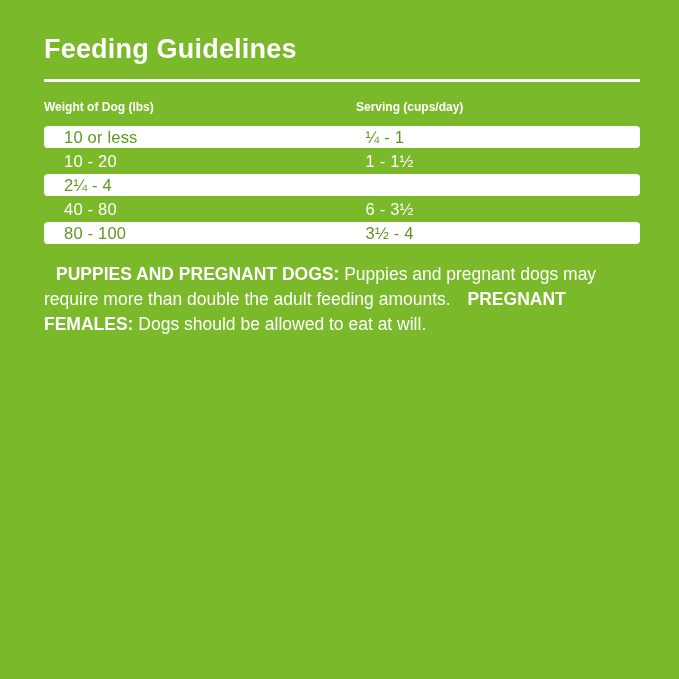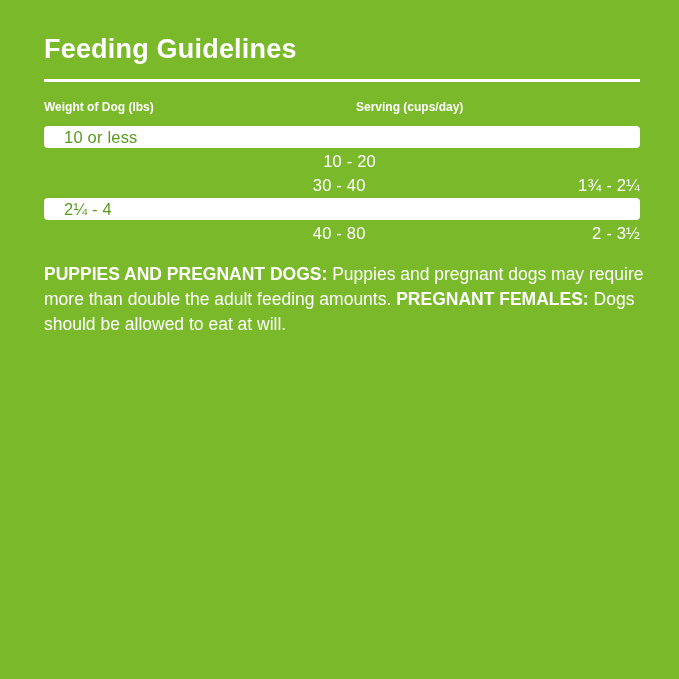--- a/index.html
+++ b/index.html
@@ -67,71 +67,73 @@
     font-size: 16.5px;
     letter-spacing: 0.2px;
   }
   .row.alt .cell {
     color: #5b9a1f;
     font-weight: normal;
   }
   .row.plain .cell {
     color: #ffffff;
     font-weight: normal;
-    text-align: right;
   }
   .row .cell.col-a { width: 312px; }
   .row .cell.col-b { width: 284px; }
   .note {
     width: 600px;
     margin-top: 18px;
     color: #ffffff;
     font-size: 17.5px;
     line-height: 25px;
   }
   .note b {
     font-weight: bold;
+    margin-left: 12px;
   }
 </style>
 </head>
 <body>
 
 <div class="panel">
 
   <h1 class="title">Feeding Guidelines</h1>
   <div class="title-rule"></div>
 
   <div class="table">
 
     <div class="head-row">
       <div class="head-cell col-a">Weight of Dog (lbs)</div>
       <div class="head-cell col-b">Serving (cups/day)</div>
     </div>
 
     <div class="row alt">
       <div class="cell col-a">10 or less</div>
+      <div class="cell col-b">¼ - 1</div>
     </div>
 
     <div class="row plain">
       <div class="cell col-a">10 - 20</div>
+      <div class="cell col-b">1 - 1½</div>
     </div>
 
 
-    <div class="row plain">
-      <div class="cell col-a">30 - 40</div>
-      <div class="cell col-b">1¾ - 2¼</div>
-    </div>
 
     <div class="row alt">
       <div class="cell col-b">2¼ - 4</div>
     </div>
 
     <div class="row plain">
       <div class="cell col-a">40 - 80</div>
-      <div class="cell col-b">2 - 3½</div>
+      <div class="cell col-b">6 - 3½</div>
     </div>
 
+    <div class="row alt">
+      <div class="cell col-a">80 - 100</div>
+      <div class="cell col-b">3½ - 4</div>
+    </div>
 
   </div>
 
   <p class="note"><b>PUPPIES AND PREGNANT DOGS:</b><span> Puppies and pregnant dogs may require more than double the adult feeding amounts. </span><b>PREGNANT FEMALES:</b><span> Dogs should be allowed to eat at will.</span></p>
 
 </div>
 
 </body></html>

